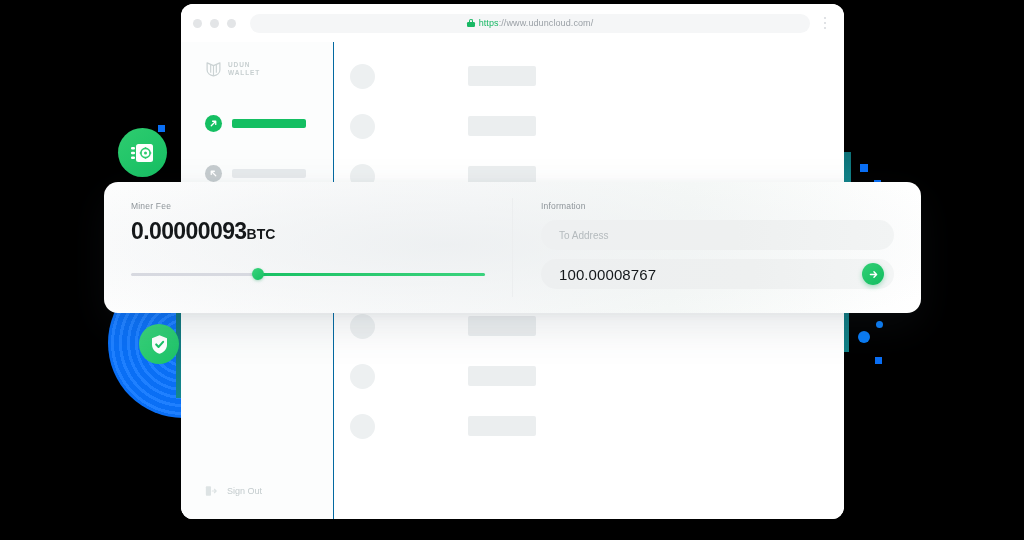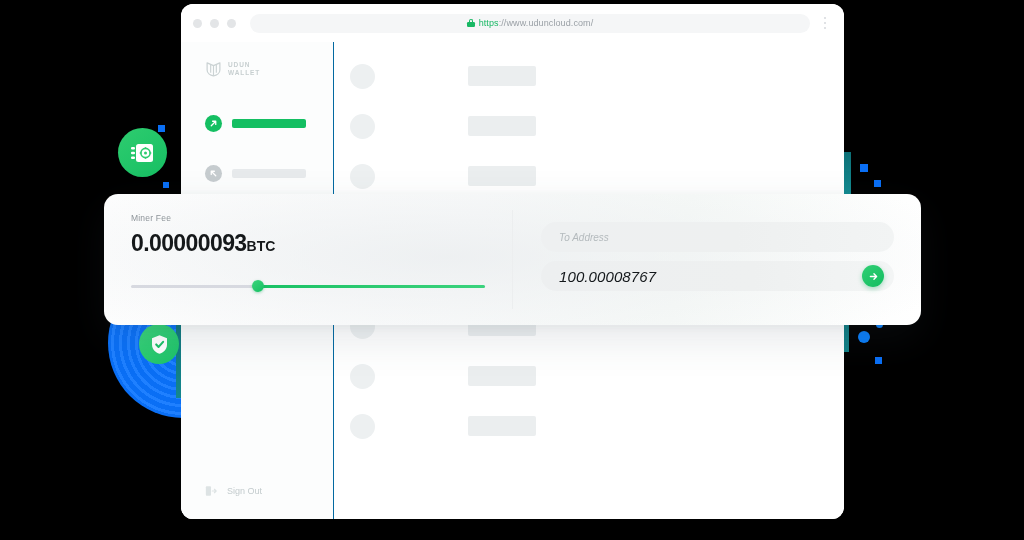--- a/index.html
+++ b/index.html
@@ -178,21 +178,21 @@
   .s-line.thick { height: 7px; }
   .s-line.thin  { height: 4px; margin-top: 4px; background: #eff1f2; }
   .g1 .thick { width: 172px; } .g1 .thin { width: 172px; }
   .g2 { margin-left: 39px; }
   .g2 .thick { width: 172px; } .g2 .thin { width: 172px; }
   .s-block { margin-left: 37px; width: 68px; height: 20px; background: #ebeeef; border-radius: 2px; }
 
   
   #card {
     position: absolute;
-    left: 104px; top: 194px;
+    left: 104px; top: 182px;
     width: 817px; height: 131px;
     border-radius: 14px;
     background:
       radial-gradient(120% 150% at 42% 48%, rgba(233,236,238,.75) 0%, rgba(255,255,255,0) 55%),
       linear-gradient(100deg,#ffffff 0%,#fbfcfc 45%,#f7faf8 70%,#ffffff 100%);
     box-shadow: 0 14px 40px rgba(60,80,90,.13), 0 2px 8px rgba(60,80,90,.06);
     display: flex;
     z-index: 10;
     overflow: hidden;
   }
@@ -247,21 +247,20 @@
   .slider-labels span:nth-child(2) { margin-right: 26px; }
 
   .input-field {
     margin-top: 9px;
     height: 30px;
     border-radius: 15px;
     background: linear-gradient(90deg,#eef0f1 0%,#eef0f0 55%,#f2f4f4 100%);
     display: flex;
     align-items: center;
     padding: 0 10px 0 18px;
-    font-style: italic;
   }
   .input-field.amount { background: linear-gradient(90deg,#edeff0 0%,#eef0f0 60%,#f3f5f5 100%); }
   .input-ph { font-size: 10px; color: #b4babd; flex: 1; }
   .input-val { font-size: 15px; color: #14181b; flex: 1; letter-spacing: .1px; }
 
   .go-btn {
     width: 22px; height: 22px; border-radius: 50%;
     background: linear-gradient(140deg,#31cf74 0%,#12bd60 100%);
     display: flex; align-items: center; justify-content: center;
     flex-shrink: 0;
@@ -508,20 +507,21 @@
 
       <div class="slider-wrap">
         <div class="slider-track"></div>
         <div class="slider-fill"></div>
         <div class="slider-handle"></div>
       </div>
 
     </div>
 
     <div class="card-right">
+      <div class="field-label">Information</div>
 
       <div class="input-field">
         <span class="input-ph">To Address</span>
       </div>
 
       <div class="input-field amount">
         <span class="input-val">100.00008767</span>
         <span class="go-btn">
           <svg width="11" height="11" viewBox="0 0 12 12">
             <path d="M2.6 6 L9 6 M6.5 3 L9.4 6 L6.5 9" fill="none" stroke="#ffffff" stroke-width="1.5" stroke-linecap="round" stroke-linejoin="round"></path>

